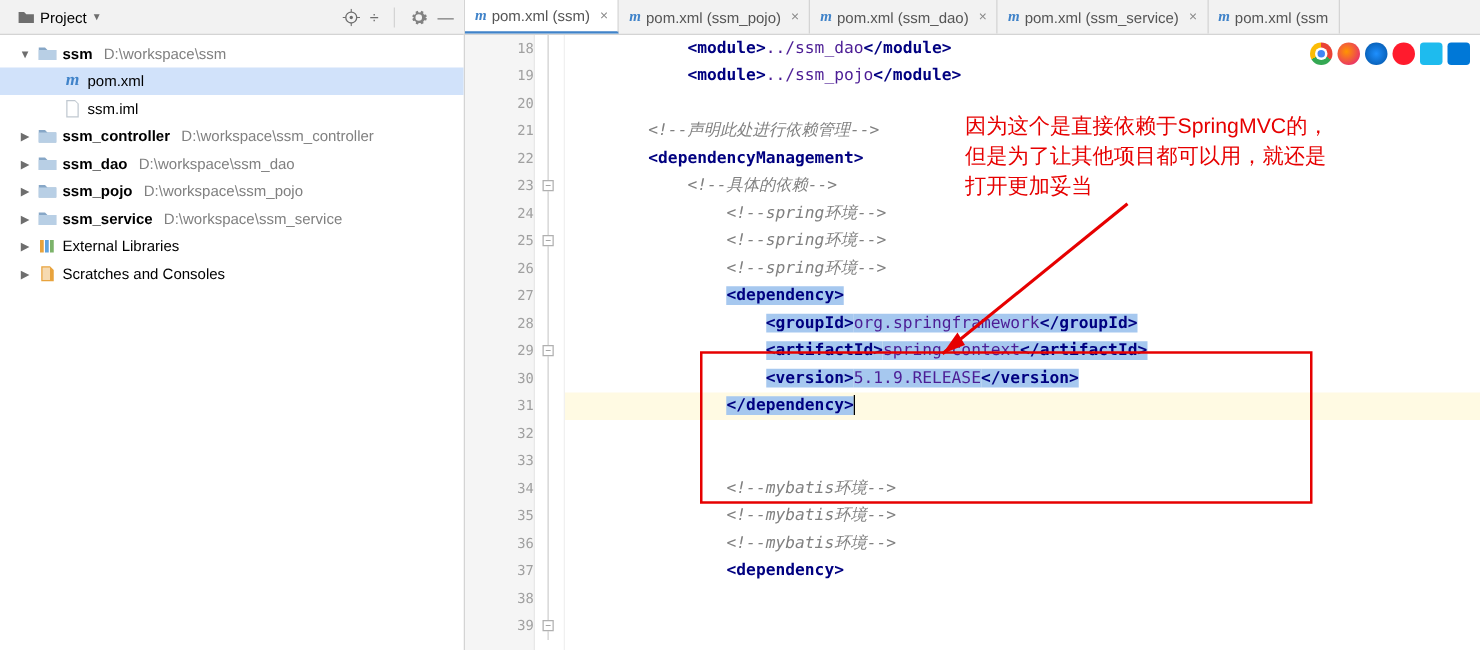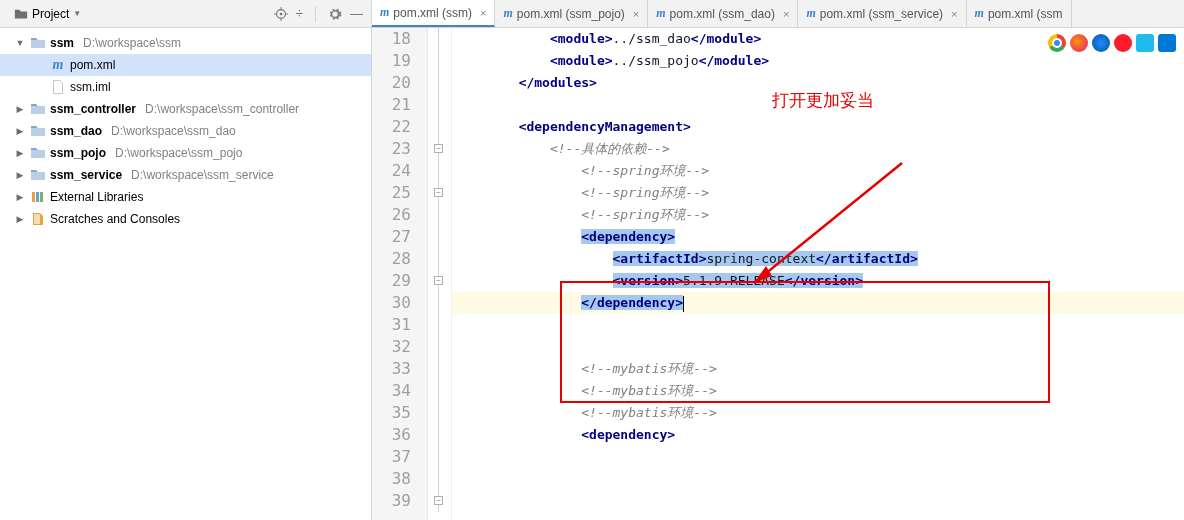--- a/index.html
+++ b/index.html
@@ -27,30 +27,30 @@
     
     
     .right-area { flex: 1; display: flex; flex-direction: column; position: relative; }
     .tabs { display: flex; height: 28px; background: #f2f2f2; border-bottom: 1px solid #d4d4d4; align-items: center; overflow: hidden; }
     .tab { display: flex; align-items: center; gap: 4px; padding: 0 8px; height: 100%; cursor: pointer; border-right: 1px solid #d4d4d4; color: #555; white-space: nowrap; }
     .tab.active { background: #fff; border-bottom: 2px solid #4083c9; }
     .tab-m { color: #4083c9; font-weight: bold; font-style: italic; font-family: serif; }
     .tab-close { color: #888; margin-left: 4px; font-size: 11px; }
     
     .editor-wrap { flex: 1; display: flex; background: #fff; position: relative; }
-    .gutter { width: 56px; background: #f5f5f5; border-right: 1px solid #e8e8e8; text-align: right; color: #a0a0a0; font-family: "Consolas", monospace; font-size: 16px; line-height: 22px; padding-right: 16px; }
+    .gutter { width: 56px; background: #f5f5f5; border-right: 1px solid #e8e8e8; text-align: right; color: #a0a0a0; font-family: "Consolas", monospace; font-size: 11px; line-height: 22px; padding-right: 0; }
     .fold-col { width: 24px; background: #fff; border-right: 1px solid #f0f0f0; position: relative; }
     .fold-mark { position: absolute; left: 6px; width: 9px; height: 9px; border: 1px solid #b0b0b0; background: #fff; font-size: 8px; line-height: 7px; text-align: center; color: #808080; cursor: pointer; }
     .fold-line { position: absolute; left: 10px; width: 1px; background: #d0d0d0; }
     
     .code { flex: 1; font-family: "Consolas", monospace; font-size: 13px; line-height: 22px; position: relative; }
     .code-line { height: 22px; white-space: pre; padding-left: 4px; }
     .code-line.hl { background: #fffae3; }
     .tag { color: #000080; font-weight: bold; }
-    .txt { color: #0f172a; }
+    .txt { color: #4c1d95; }
     .cmt { color: #808080; font-style: italic; }
     .sel { background: #a6c8ef; }
     .cursor-bar { display: inline-block; width: 1px; height: 16px; background: #000; vertical-align: middle; }
     
     .annot-box { position: absolute; border: 2px solid #e60000; pointer-events: none; }
     .annot-text { position: absolute; color: #e60000; font-size: 17px; font-family: "Microsoft YaHei", sans-serif; line-height: 24px; }
     .annot-arrow { position: absolute; pointer-events: none; }
     
     .browser-icons { position: absolute; top: 34px; right: 8px; display: flex; gap: 4px; }
     .bicon { width: 18px; height: 18px; border-radius: 50%; display: inline-block; }
@@ -247,39 +247,42 @@
     <div class="fold-col" id="foldcol">
         <div class="fold-line" style="top: 0px; height: 484px;"></div>
         <div class="fold-mark" style="top: 116px;">−</div>
         <div class="fold-mark" style="top: 160px;">−</div>
         <div class="fold-mark" style="top: 248px;">−</div>
         <div class="fold-mark" style="top: 468px;">−</div>
       </div>
     <div class="code" id="code">
       <div class="code-line">            <span class="tag">&lt;module&gt;</span><span class="txt">../ssm_dao</span><span class="tag">&lt;/module&gt;</span></div>
         <div class="code-line">            <span class="tag">&lt;module&gt;</span><span class="txt">../ssm_pojo</span><span class="tag">&lt;/module&gt;</span></div>
-        <div class="code-line">        <span class="tag">&lt;/modules&gt;</span></div>
         <div class="code-line"></div>
+        <div class="code-line">        <span class="cmt">&lt;!--声明此处进行依赖管理--&gt;</span></div>
         <div class="code-line">        <span class="tag">&lt;dependencyManagement&gt;</span></div>
         <div class="code-line">            <span class="cmt">&lt;!--具体的依赖--&gt;</span></div>
         <div class="code-line">                <span class="cmt">&lt;!--spring环境--&gt;</span></div>
         <div class="code-line">                <span class="cmt">&lt;!--spring环境--&gt;</span></div>
         <div class="code-line">                <span class="cmt">&lt;!--spring环境--&gt;</span></div>
         <div class="code-line">                <span class="tag sel">&lt;dependency&gt;</span></div>
+        <div class="code-line">                    <span class="tag sel">&lt;groupId&gt;</span><span class="txt sel">org.springframework</span><span class="tag sel">&lt;/groupId&gt;</span></div>
         <div class="code-line">                    <span class="tag sel">&lt;artifactId&gt;</span><span class="txt sel">spring-context</span><span class="tag sel">&lt;/artifactId&gt;</span></div>
         <div class="code-line">                    <span class="tag sel">&lt;version&gt;</span><span class="txt sel">5.1.9.RELEASE</span><span class="tag sel">&lt;/version&gt;</span></div>
         <div class="code-line hl">                <span class="tag sel">&lt;/dependency&gt;</span><span class="cursor-bar"></span></div>
         <div class="code-line"></div>
         <div class="code-line"></div>
         <div class="code-line">                <span class="cmt">&lt;!--mybatis环境--&gt;</span></div>
         <div class="code-line">                <span class="cmt">&lt;!--mybatis环境--&gt;</span></div>
         <div class="code-line">                <span class="cmt">&lt;!--mybatis环境--&gt;</span></div>
         <div class="code-line">                <span class="tag">&lt;dependency&gt;</span></div>
         <div class="annot-box" style="left:108px;top:253px;width:490px;height:122px;"></div>
       <div class="annot-text" style="left:320px;top:61px;">
+        <div>因为这个是直接依赖于SpringMVC的，</div>
+        <div>但是为了让其他项目都可以用，就还是</div>
         <div>打开更加妥当</div>
       </div>
       <svg class="annot-arrow" style="left:290px;top:130px;" width="170" height="140">
         <line x1="160" y1="5" x2="12" y2="125" stroke="#e60000" stroke-width="2.5"></line>
         <polygon points="12,125 24,108 30,118" fill="#e60000"></polygon>
       </svg>
     </div>
   </div>
   <div class="browser-icons">
     <span class="bicon" style="background:conic-gradient(#ea4335 0 120deg,#34a853 120deg 240deg,#fbbc05 240deg 360deg);position:relative;">

